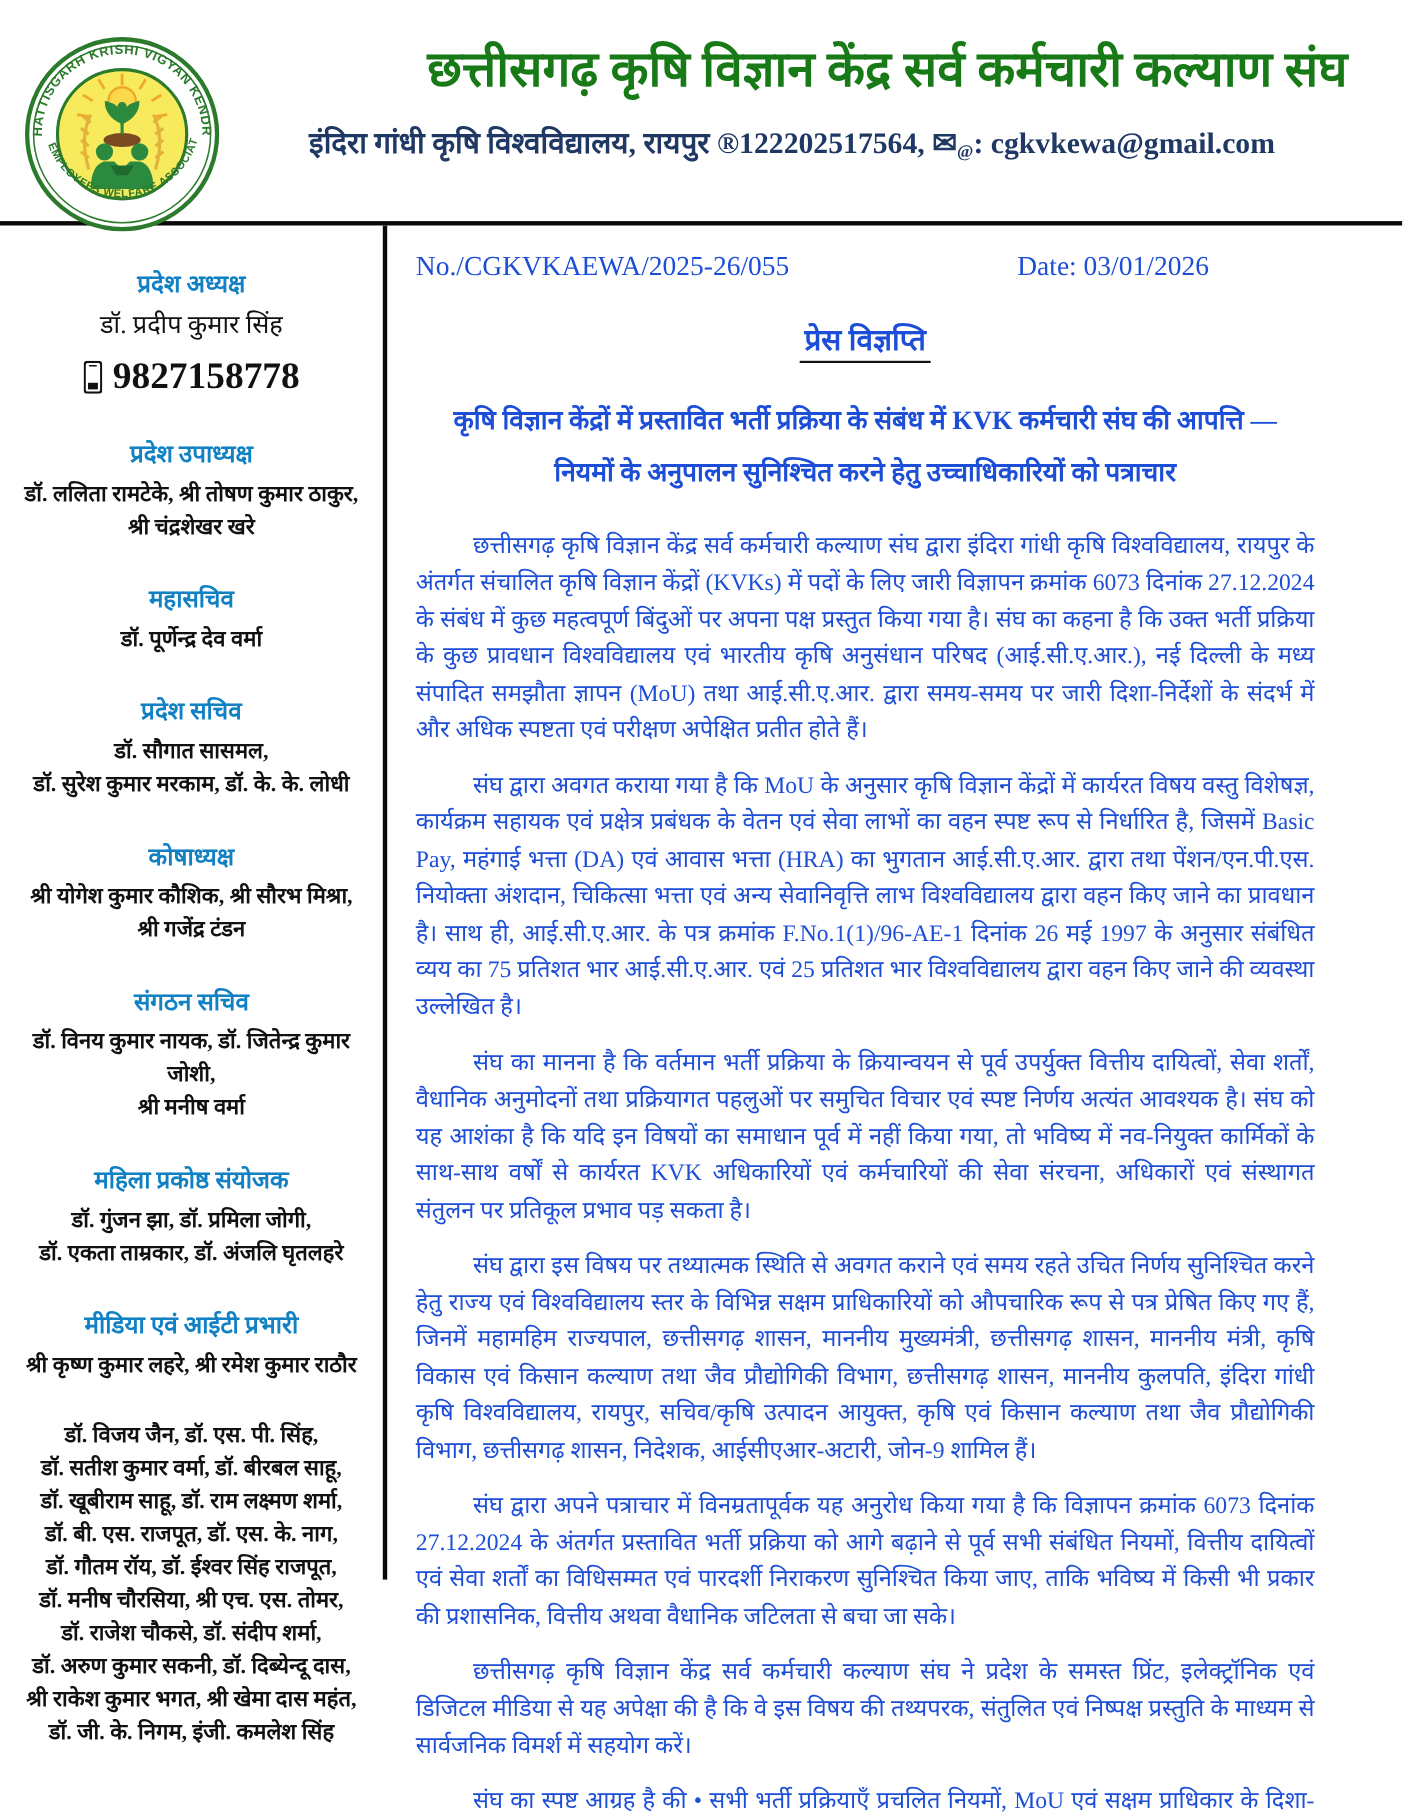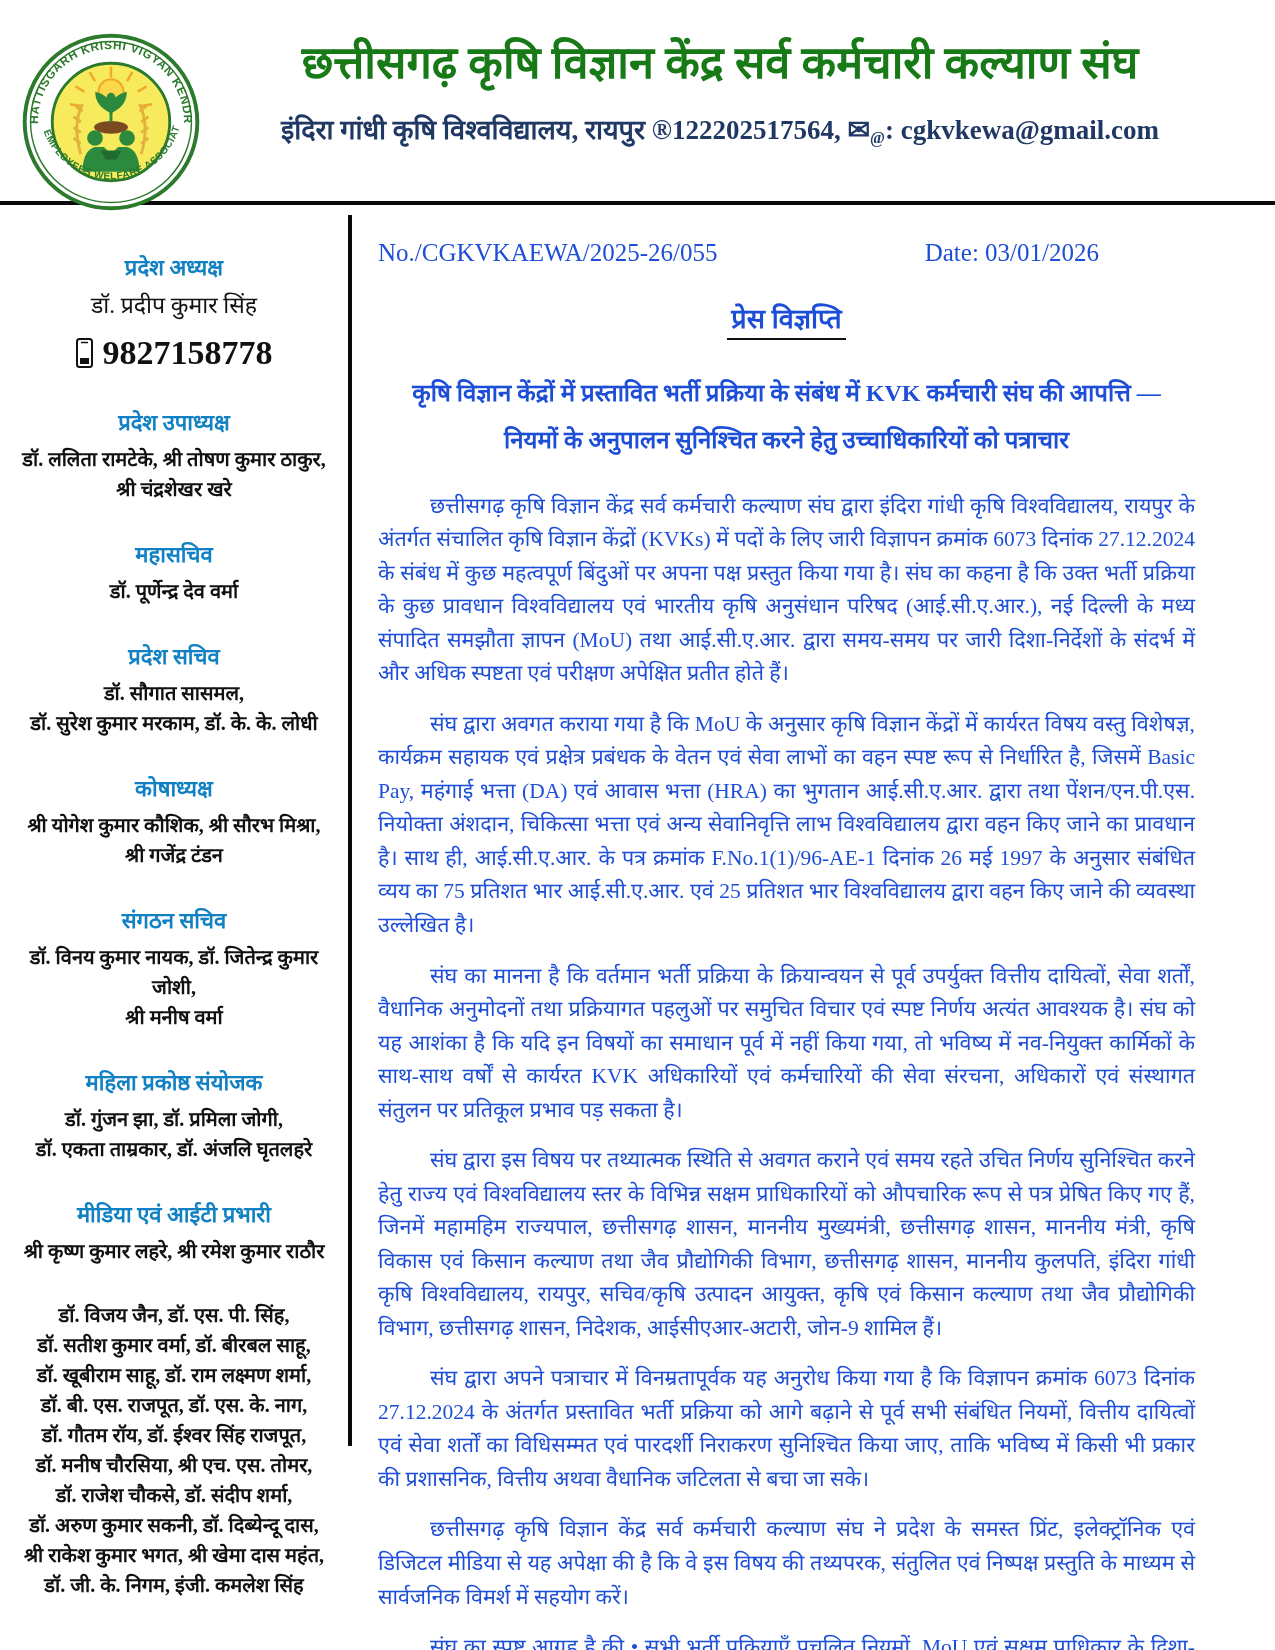--- a/index.html
+++ b/index.html
@@ -8,31 +8,31 @@
     width:1275px; height:1650px; margin:0 auto; background:#ffffff;
     font-family:"Liberation Serif","DejaVu Serif",serif;
     position:relative; overflow:hidden;
   }
   
   .letterhead { position:relative; height:201px; }
   .logo-wrap { position:absolute; left:22px; top:33px; width:178px; height:178px; }
   .head-text { position:absolute; left:215px; top:38px; width:1010px; text-align:center; }
   .org-title {
     color:#177a17; font-size:45px; font-weight:bold; letter-spacing:0px;
-    font-family:"Liberation Serif","DejaVu Serif",serif; line-height:1.15;
+    font-family:"Liberation Serif","DejaVu Serif",serif; line-height:1.15;text-align:right;
   }
   .head-sub {
     margin-top:20px; color:#1f3864; font-size:27px; font-weight:bold;
   }
   .head-sub .sub-hindi { color:#1f3864; }
   .head-sub .glyph { font-weight:bold; }
   .head-sub .at-small { font-size:16px; vertical-align:-4px; }
   .rule { height:4px; background:#0a0a0a; }
   
-  .columns { display:flex; align-items:stretch; height:1231px;margin-top:10px; }
+  .columns { display:flex; align-items:stretch; height:1231px; }
   .sidebar {
     width:352px; border-right:4px solid #0a0a0a; padding:36px 8px 0 8px;
     text-align:center; font-weight:bold; color:#111;
     font-family:"Liberation Serif","DejaVu Serif",serif;
   }
   .sb-section { margin-bottom:34px; }
   .sb-title { color:#1181c4; font-size:22px; font-weight:bold; margin-bottom:8px; }
   .sb-line { font-size:20px; font-weight:bold; line-height:1.5; }
   .sb-name-big { font-size:23px; font-weight:normal; margin-top:2px; }
   .sb-phone-row { margin-top:10px; font-size:34px; font-weight:bold; display:flex; justify-content:center; align-items:center; gap:10px; }

